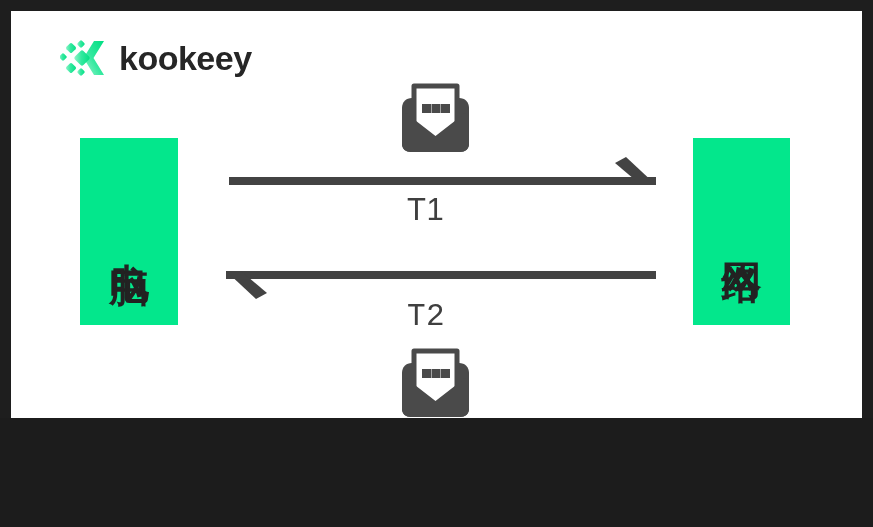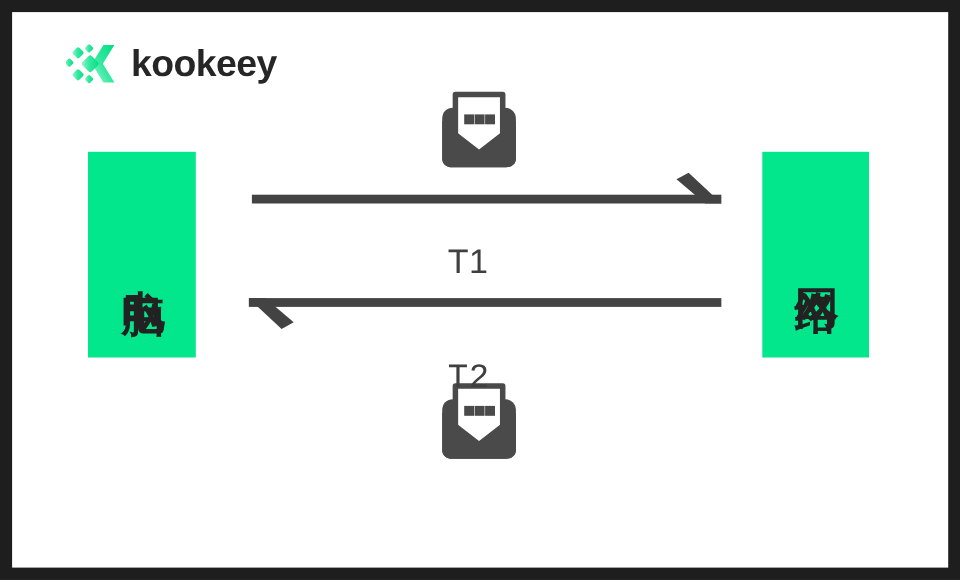--- a/index.html
+++ b/index.html
@@ -3,21 +3,21 @@
 <meta charset="utf-8">
 <style>
   html, body {
     margin: 0;
     padding: 0;
     background: #1c1c1c;
   }
   #screenshot {
     position: relative;
     width: 873px;
-    height: 527px;
+    height: 418px;
     background: #1e1e1e;
     overflow: hidden;
     font-family: "Liberation Sans", sans-serif;
   }
   
   #canvas {
     position: absolute;
     left: 11px;
     top: 11px;
     width: 851px;
@@ -73,21 +73,20 @@
   .arrow-svg { position: absolute; }
   #arrow-t1 { left: 200px; top: 140px; width: 445px; height: 45px; }
   #arrow-t2 { left: 215px; top: 250px; width: 430px; height: 45px; }
 
   .arrow-label {
     position: absolute;
     font-size: 31px;
     color: #3f3f3f;
     font-weight: 400;
     letter-spacing: 0.5px;
-    margin-top: 28px;
   }
   #label-t1 { left: 396px; top: 181px; }
   #label-t2 { left: 396px; top: 288px; font-family: Liberation Mono, monospace; }
 
   
   #formula {
     position: absolute;
     left: 505px;
     top: 428px;
     font-size: 36px;

